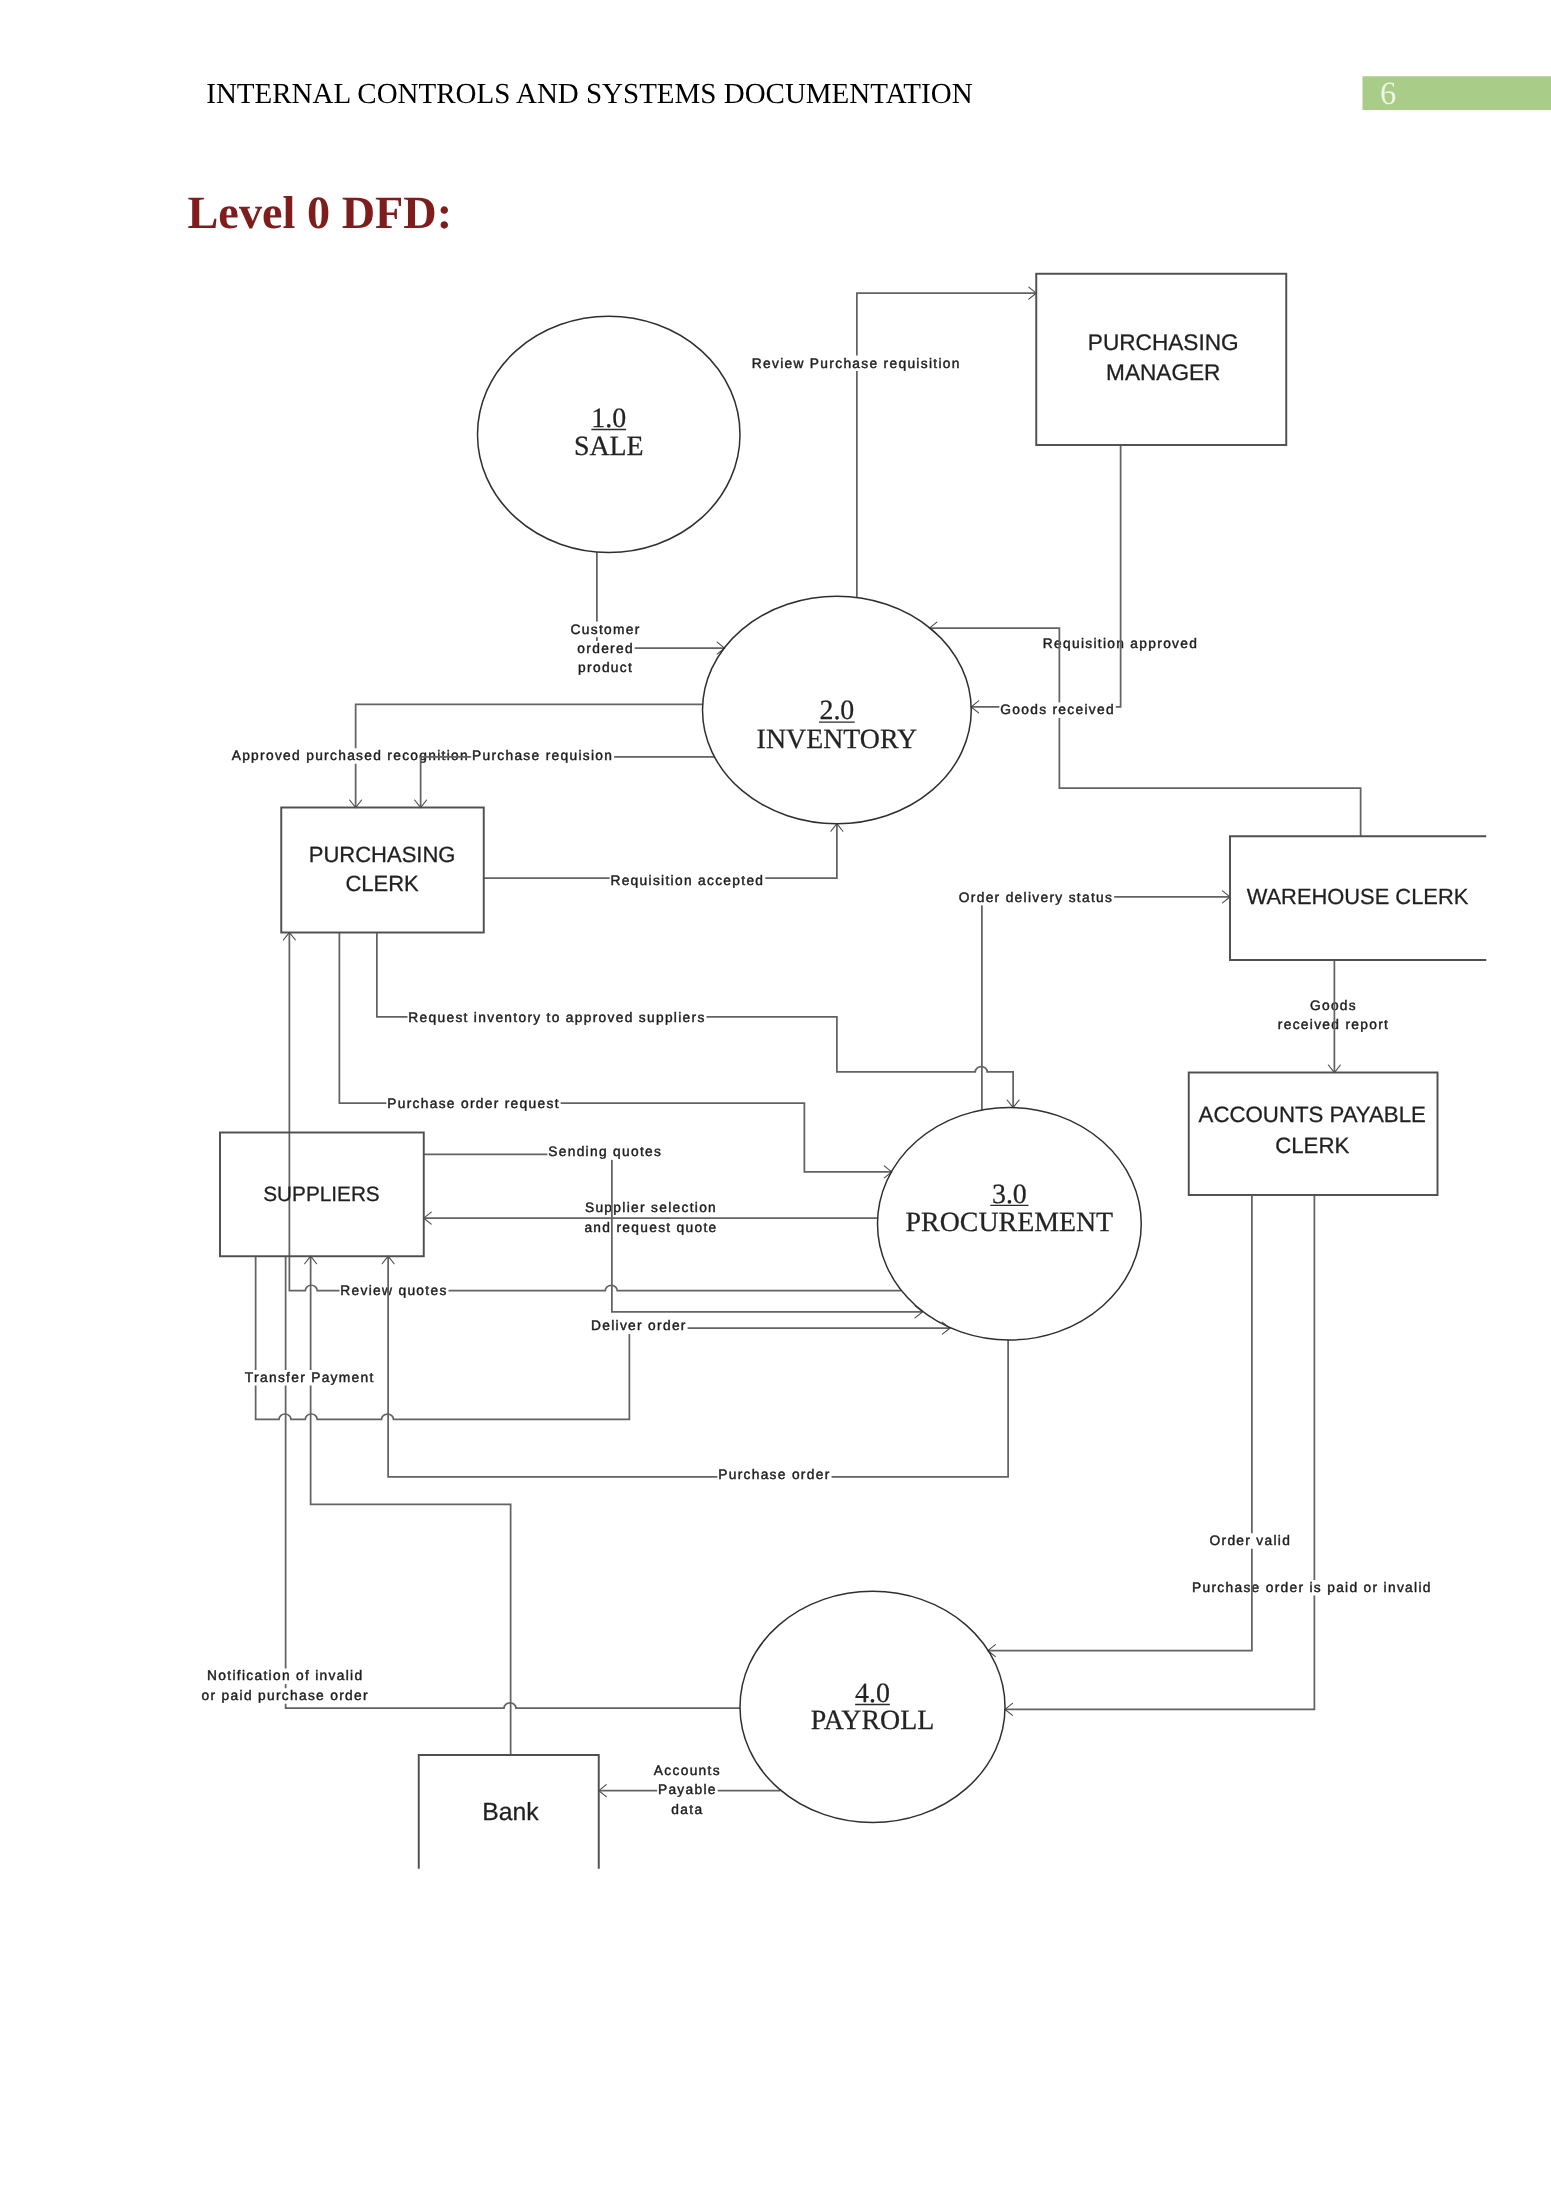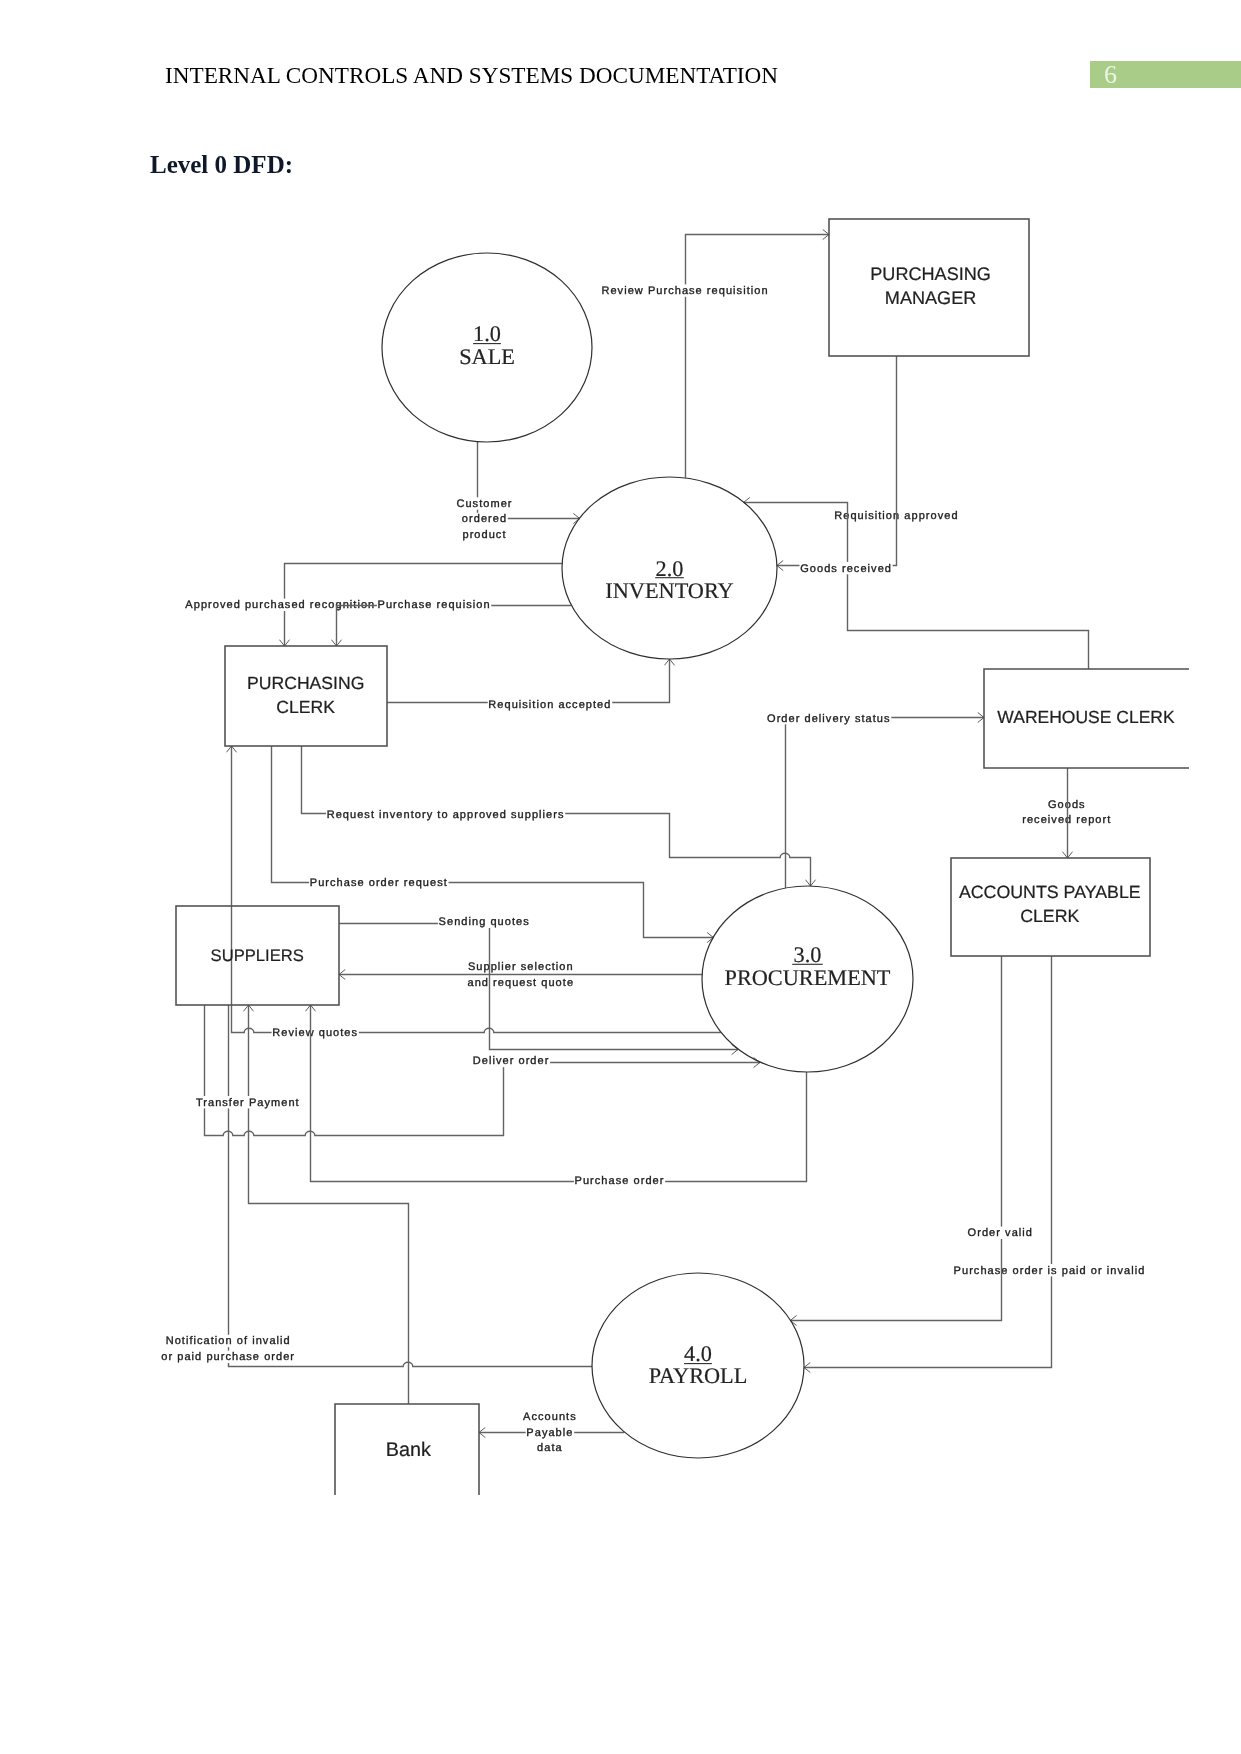--- a/index.html
+++ b/index.html
@@ -3,21 +3,21 @@
 <meta charset="utf-8">
 <title>Level 0 DFD</title>
 <style>
   html,body{margin:0;padding:0;}
   body{width:1241px;height:1754px;background:#ffffff;position:relative;overflow:hidden;
        font-family:"Liberation Serif",serif;-webkit-font-smoothing:antialiased;}
   #page{position:absolute;left:0;top:0;width:1241px;height:1754px;background:#fff;border-radius:25px;}
   .hdr-title{position:absolute;left:165px;top:64px;font-size:23.2px;color:#000;white-space:nowrap;line-height:1;}
   .hdr-pagebox{position:absolute;left:1090px;top:61px;width:151px;height:27px;background:#a9cc89;}
   .hdr-pagenum{position:absolute;left:1104px;top:62px;font-size:26px;color:#eef5e4;line-height:1;}
-  .sec-title{position:absolute;left:150px;top:152px;font-size:25px;font-weight:bold;color:#0f172a;line-height:1;}
+  .sec-title{position:absolute;left:150px;top:152px;font-size:37px;font-weight:bold;color:#7f1d1d;line-height:1;}
   svg#dfd{position:absolute;left:0;top:0;display:block;}
   #dfd text{-webkit-font-smoothing:antialiased;text-rendering:geometricPrecision;}
   #dfd .flw{fill:none;stroke:#636363;stroke-width:1.4;}
   #dfd .bx{fill:none;stroke:#4f4f4f;stroke-width:1.55;}
   #dfd .cr{fill:none;stroke:#2f2f2f;stroke-width:1.2;}
   #dfd .lbltx{font-family:"Liberation Sans",sans-serif;font-size:11px;letter-spacing:1.05px;fill:#1d1d1d;stroke:#1d1d1d;stroke-width:0.35;text-anchor:middle;paint-order:stroke fill;}
   #dfd .lblbg{fill:#ffffff;stroke:none;}
   #dfd .entx{font-family:"Liberation Sans",sans-serif;font-size:17.7px;fill:#1f1f1f;stroke:#1f1f1f;stroke-width:0.22;text-anchor:middle;paint-order:stroke fill;}
   #dfd .pnum{font-family:"Liberation Serif",serif;font-size:22.3px;fill:#232323;stroke:#232323;stroke-width:0.2;text-anchor:middle;paint-order:stroke fill;}
   #dfd .pund{stroke:#2b2b2b;stroke-width:1.1;}

